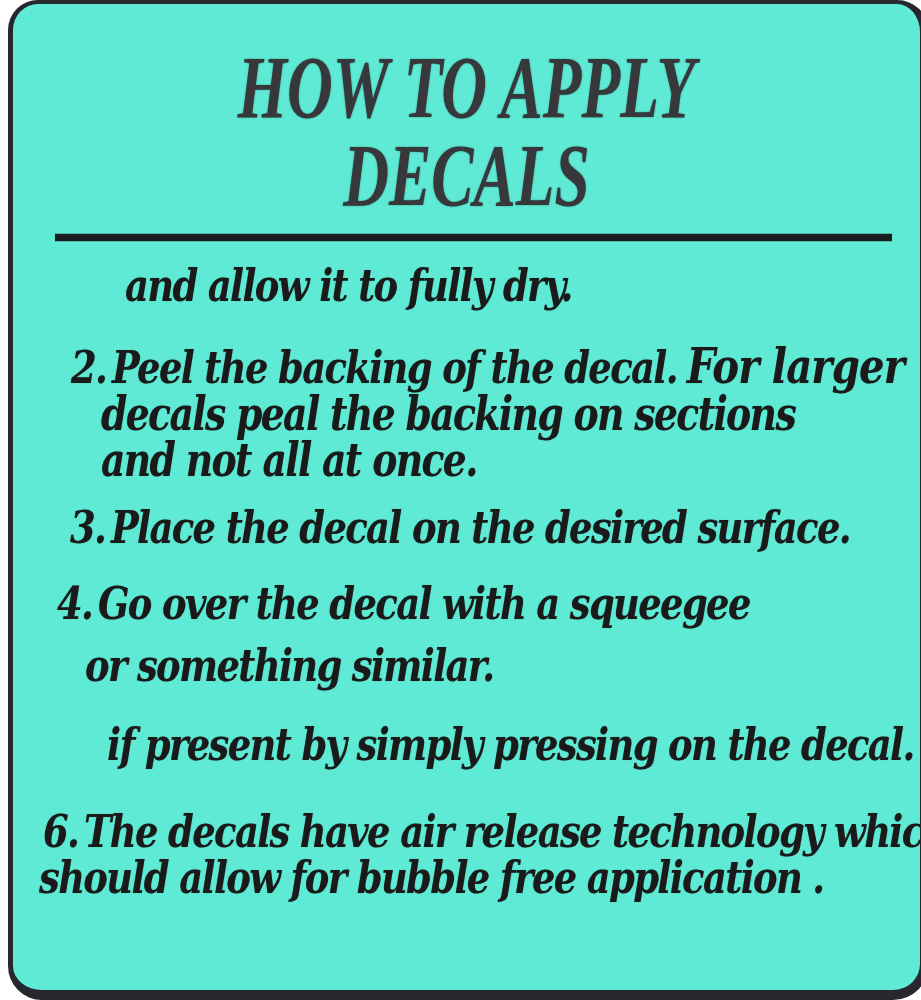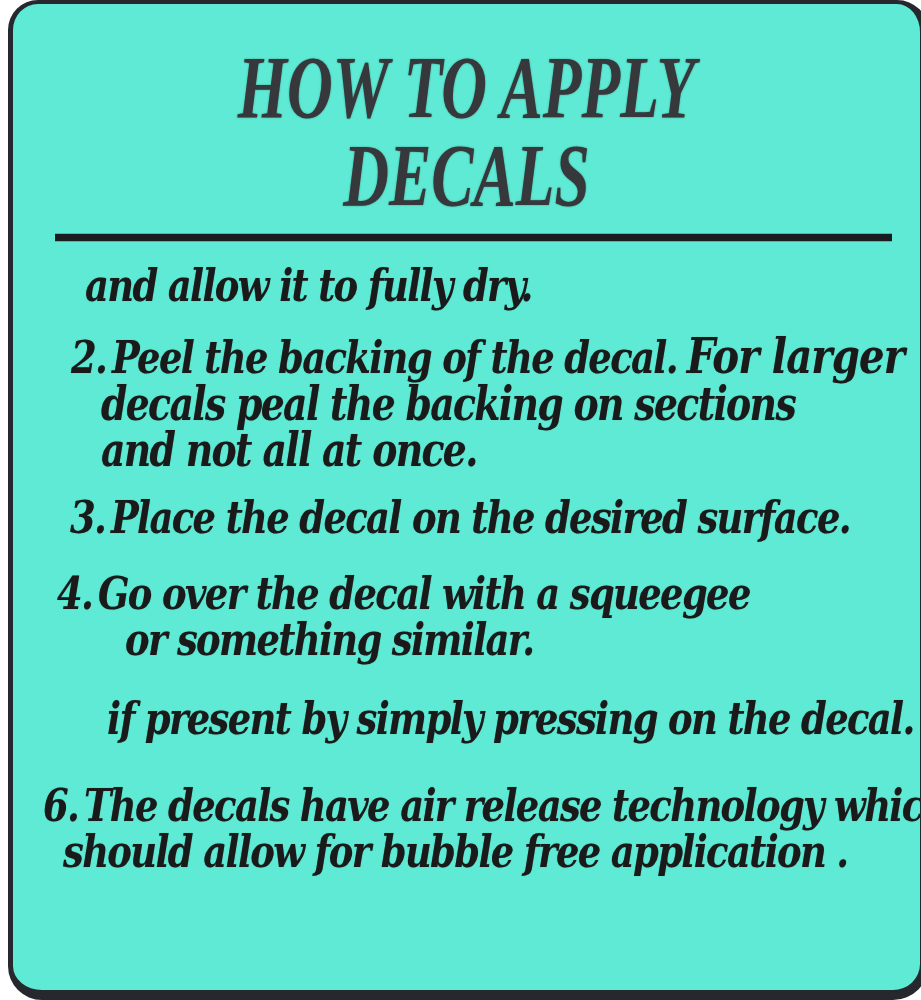--- a/index.html
+++ b/index.html
@@ -72,40 +72,40 @@
     width: 50px;
   }
   .alt {
     font-size: 49px;
     margin-left: 12px;
     letter-spacing: -1px;
   }
   
   .s1 { margin-top: 22px; }
   .s1 .line1 { padding-left: 58px; }
-  .s1 .cont1 { padding-left: 72px; }
+  .s1 .cont1 { padding-left: 112px; }
 
-  .s2 { margin-top: 24px; }
+  .s2 { margin-top: 34px; }
   .s2 .line1 { padding-left: 58px; }
   .s2 .cont  { padding-left: 88px; font-size: 46px; }
 
   .s3 { margin-top: 22px; padding-left: 7px; }
   .s3 .line1 { padding-left: 50px; }
 
   .s4 { margin-top: 30px; }
   .s4 .line1 { padding-left: 44px; margin-top: 12px; }
-  .s4 .cont1 { padding-left: 112px; }
+  .s4 .cont1 { padding-left: 72px; margin-top: 16px; }
 
   .s5 { margin-top: 33px; }
   .s5 .line1 { padding-left: 40px; }
   .s5 .cont1 { padding-left: 94px; }
 
   .s6 { margin-top: 41px; }
   .s6 .line1 { padding-left: 30px; }
-  .s6 .cont1 { padding-left: 50px; }
+  .s6 .cont1 { padding-left: 26px; }
 </style>
 </head>
 <body>
 
 <div class="card">
 
   <h1 class="title" style="margin:40px 0 0 0;">
     <span class="title-line">HOW TO APPLY</span>
     <span class="title-line">DECALS</span>
   </h1>

